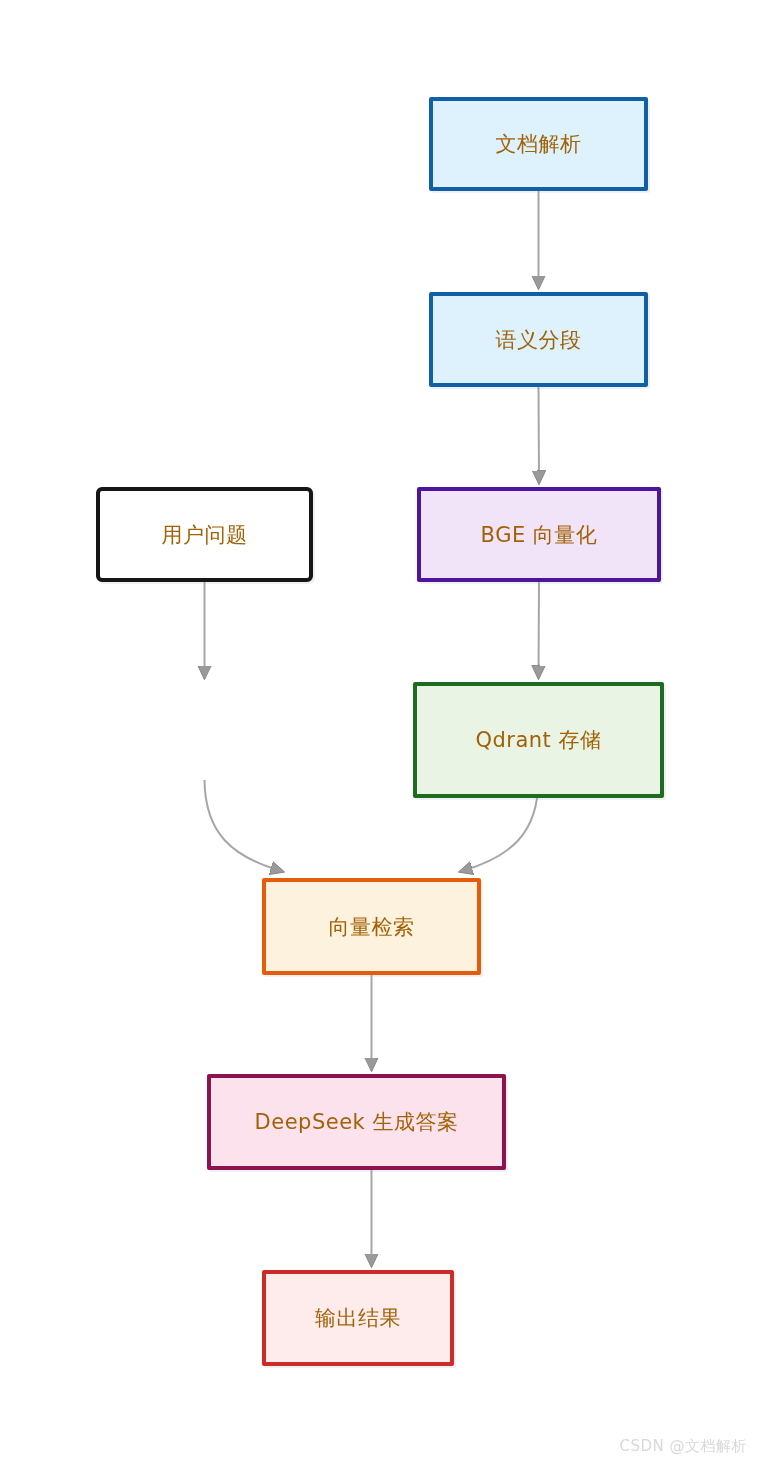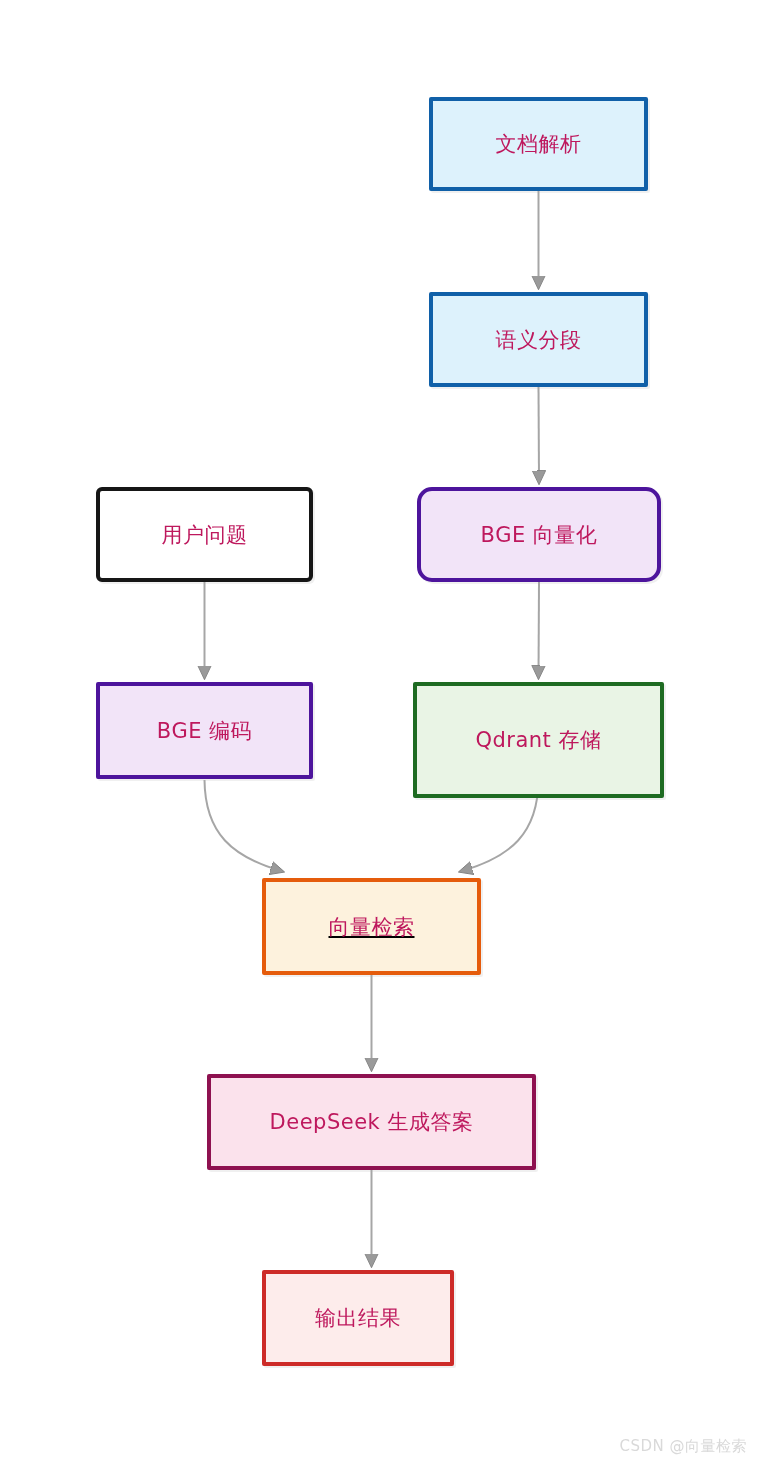--- a/index.html
+++ b/index.html
@@ -34,21 +34,21 @@
     border-style: solid;
     border-width: 4px;
     border-radius: 2px;
     display: flex;
     align-items: center;
     justify-content: center;
     box-shadow: 2px 2px 0 rgba(170,170,170,0.18);
   }
   .node-label {
     font-size: 21px;
-    color: #be185d;
+    color: #a16207;
     white-space: nowrap;
     letter-spacing: 0.5px;
   }
   #watermark {
     position: absolute;
     right: 12px;
     bottom: 7px;
     font-size: 15px;
     color: #d9d9d9;
     letter-spacing: 0.5px;
@@ -67,41 +67,38 @@
   <path d="M 538.5 191 L 538.5 286" class="edge" stroke="#a6a6a6" marker-end="url(#arrowhead)"></path>
       <path d="M 538.5 387 L 539 481" class="edge" stroke="#a6a6a6" marker-end="url(#arrowhead)"></path>
       <path d="M 539 582 L 538.5 676" class="edge" stroke="#a6a6a6" marker-end="url(#arrowhead)"></path>
       <path d="M 204.5 582 L 204.5 676" class="edge" stroke="#a6a6a6" marker-end="url(#arrowhead)"></path>
       <path d="M 204.5 780 C 205 834, 233 857, 281 871" class="edge" stroke="#a6a6a6" marker-end="url(#arrowhead)"></path>
       <path d="M 538.5 780 C 538 834, 510 857, 462 871" class="edge" stroke="#a6a6a6" marker-end="url(#arrowhead)"></path>
       <path d="M 371.5 975 L 371.5 1068" class="edge" stroke="#a6a6a6" marker-end="url(#arrowhead)"></path>
       <path d="M 371.5 1170 L 371.5 1264" class="edge" stroke="#a6a6a6" marker-end="url(#arrowhead)"></path>
     </svg>
 
-  <div id="watermark">CSDN @向量检索</div>
+  <div id="watermark">CSDN @文档解析</div>
 <div class="node" style="left: 429px; top: 97px; width: 219px; height: 94px; background: rgb(221, 242, 252); border-color: rgb(16, 96, 168);">
       <span class="node-label">文档解析</span>
     </div>
     <div class="node" style="left: 429px; top: 292px; width: 219px; height: 95px; background: rgb(221, 242, 252); border-color: rgb(16, 96, 168);">
       <span class="node-label">语义分段</span>
     </div>
-    <div class="node" style="left: 417px; top: 487px; width: 244px; height: 95px; background: rgb(242, 228, 248); border-color: rgb(77, 20, 156); border-radius: 15px;">
+    <div class="node" style="left: 417px; top: 487px; width: 244px; height: 95px; background: rgb(242, 228, 248); border-color: rgb(77, 20, 156);">
       <span class="node-label">BGE 向量化</span>
     </div>
     <div class="node" style="left: 96px; top: 487px; width: 217px; height: 95px; background: rgb(255, 255, 255); border-color: rgb(22, 22, 22); border-radius: 6px;">
       <span class="node-label">用户问题</span>
     </div>
-    <div class="node" style="left: 96px; top: 682px; width: 217px; height: 97px; background: rgb(242, 228, 248); border-color: rgb(77, 20, 156);">
-      <span class="node-label">BGE 编码</span>
-    </div>
     <div class="node" style="left: 413px; top: 682px; width: 251px; height: 116px; background: rgb(233, 244, 229); border-color: rgb(30, 107, 34);">
       <span class="node-label">Qdrant 存储</span>
     </div>
-    <div class="node" style="left: 262px; top: 878px; width: 219px; height: 97px; background: rgb(253, 242, 221); border-color: rgb(229, 92, 12); text-decoration: underline;">
+    <div class="node" style="left: 262px; top: 878px; width: 219px; height: 97px; background: rgb(253, 242, 221); border-color: rgb(229, 92, 12);">
       <span class="node-label">向量检索</span>
     </div>
-    <div class="node" style="left: 207px; top: 1074px; width: 329px; height: 96px; background: rgb(251, 226, 236); border-color: rgb(142, 17, 80);">
+    <div class="node" style="left: 207px; top: 1074px; width: 299px; height: 96px; background: rgb(251, 226, 236); border-color: rgb(142, 17, 80);">
       <span class="node-label">DeepSeek 生成答案</span>
     </div>
     <div class="node" style="left: 262px; top: 1270px; width: 192px; height: 96px; background: rgb(253, 236, 235); border-color: rgb(205, 43, 40);">
       <span class="node-label">输出结果</span>
     </div>
   </div>
 
 </body></html>

